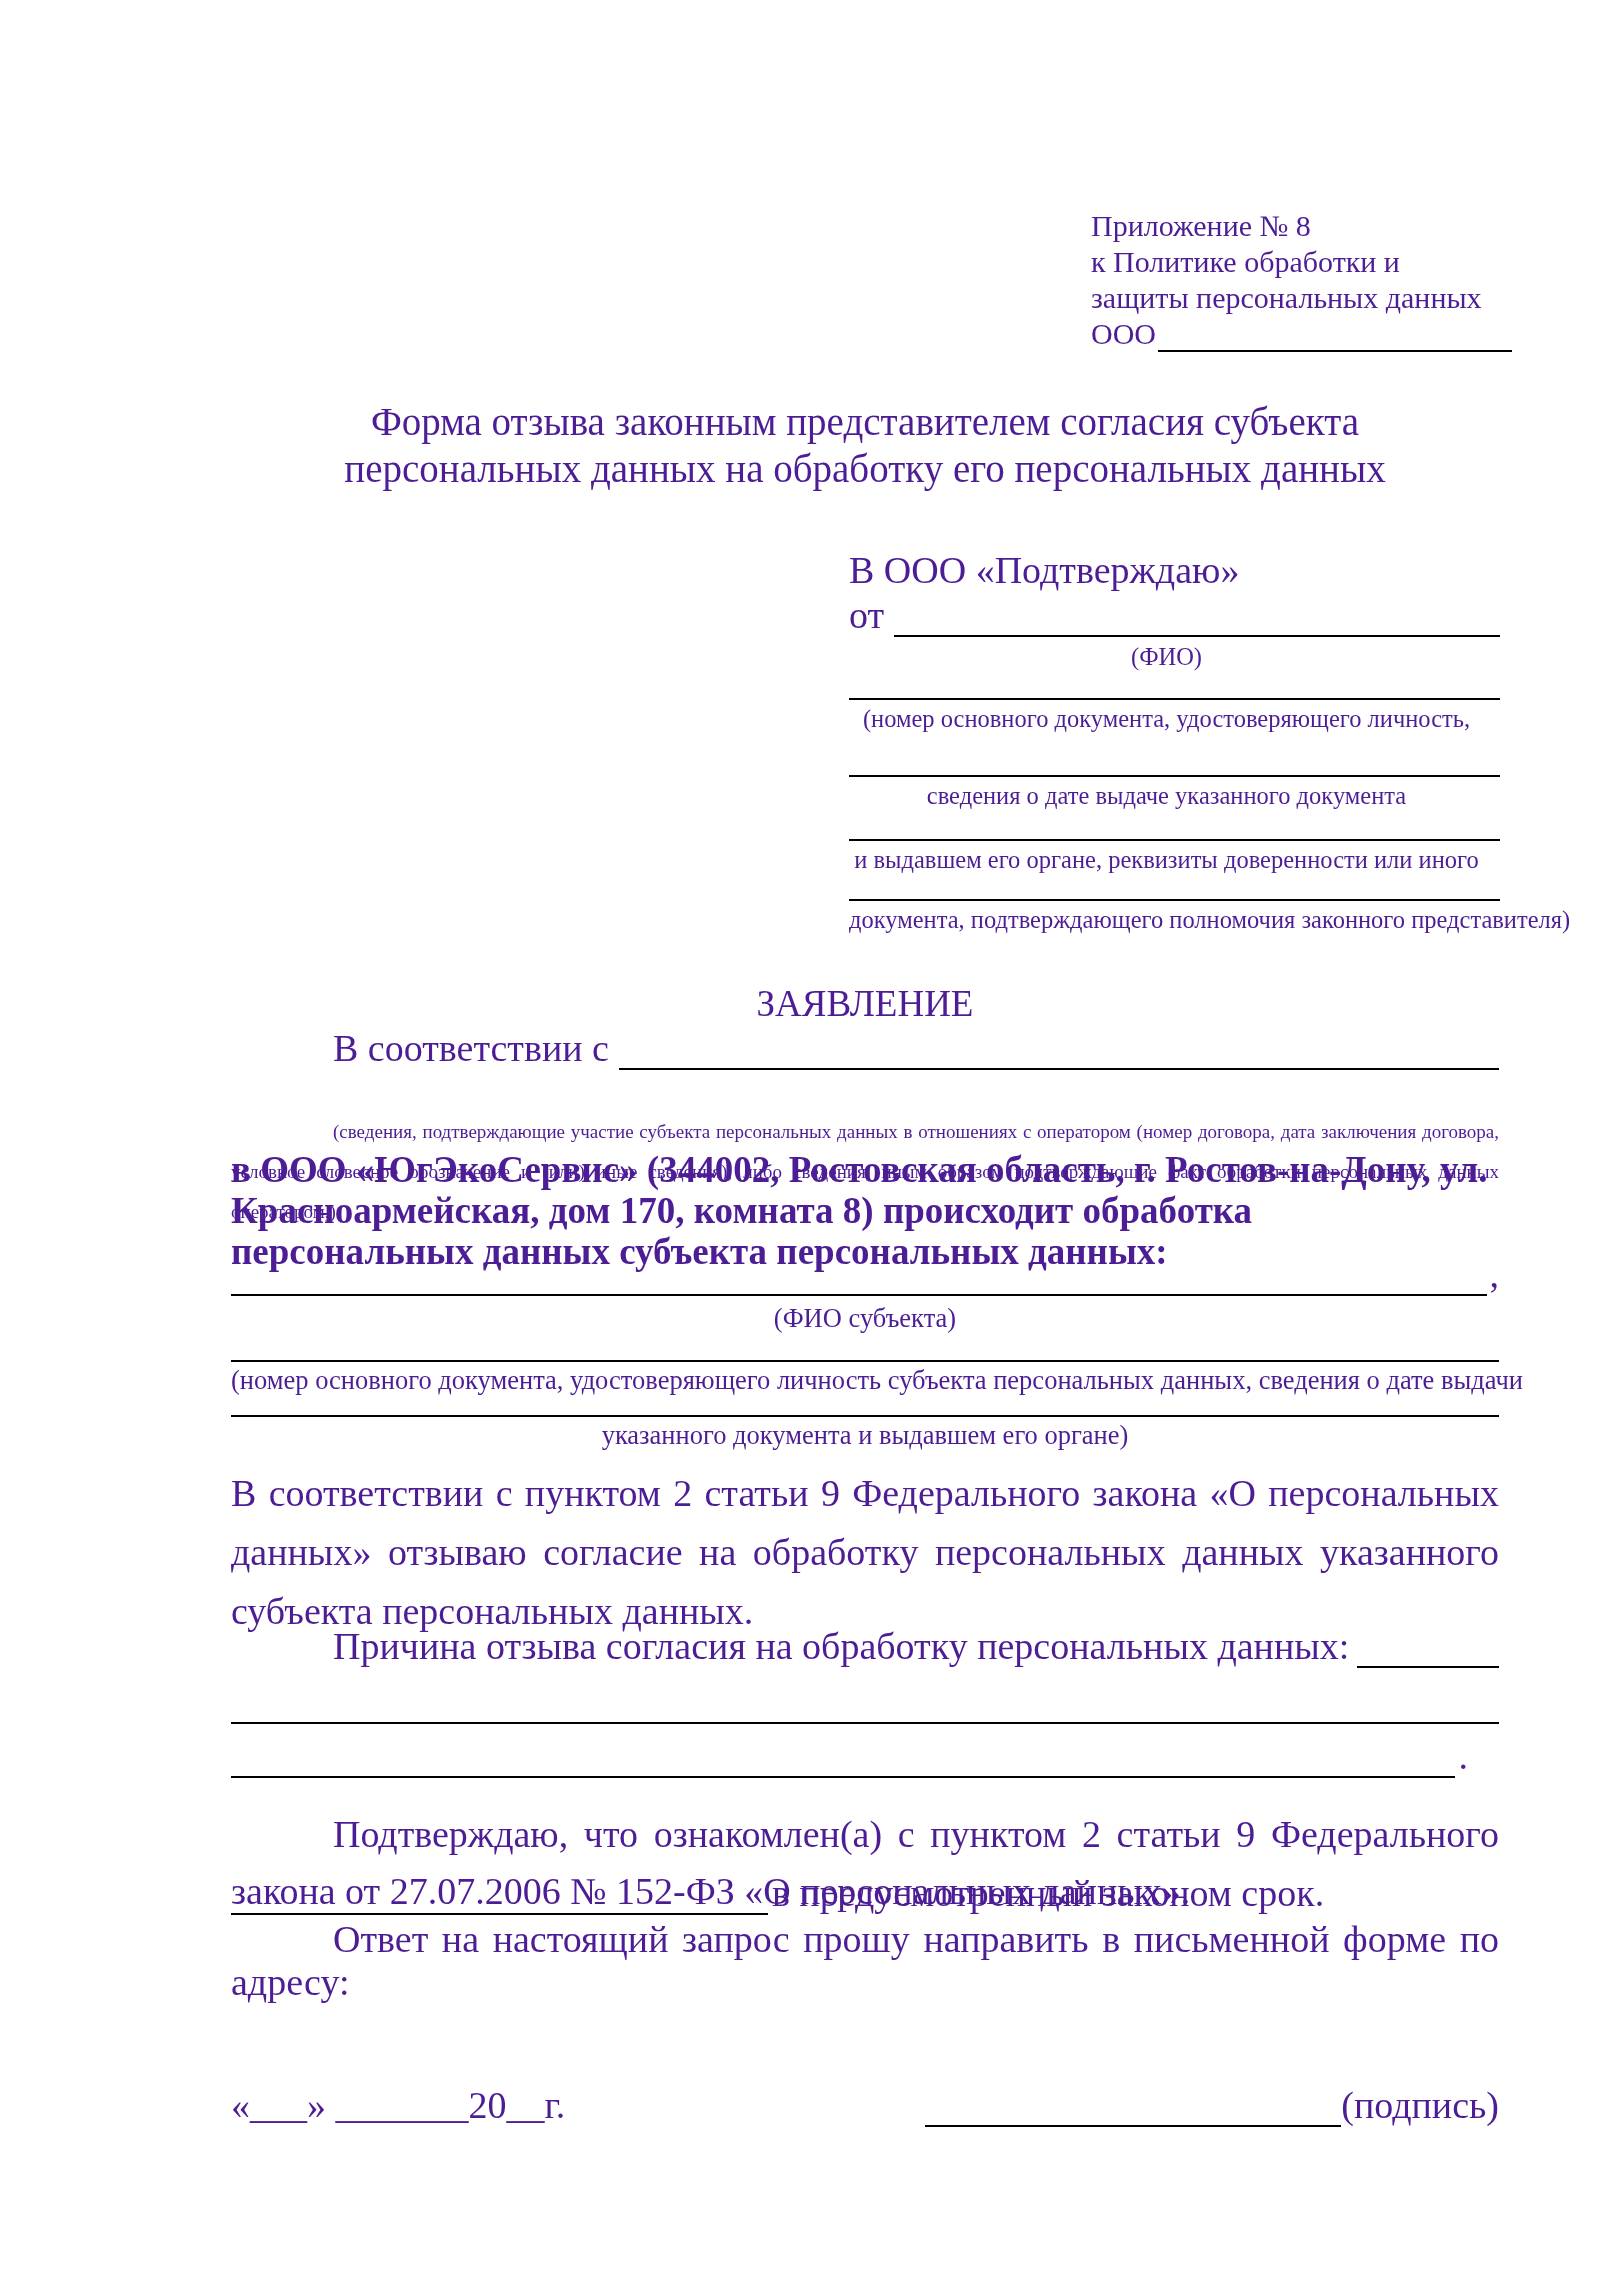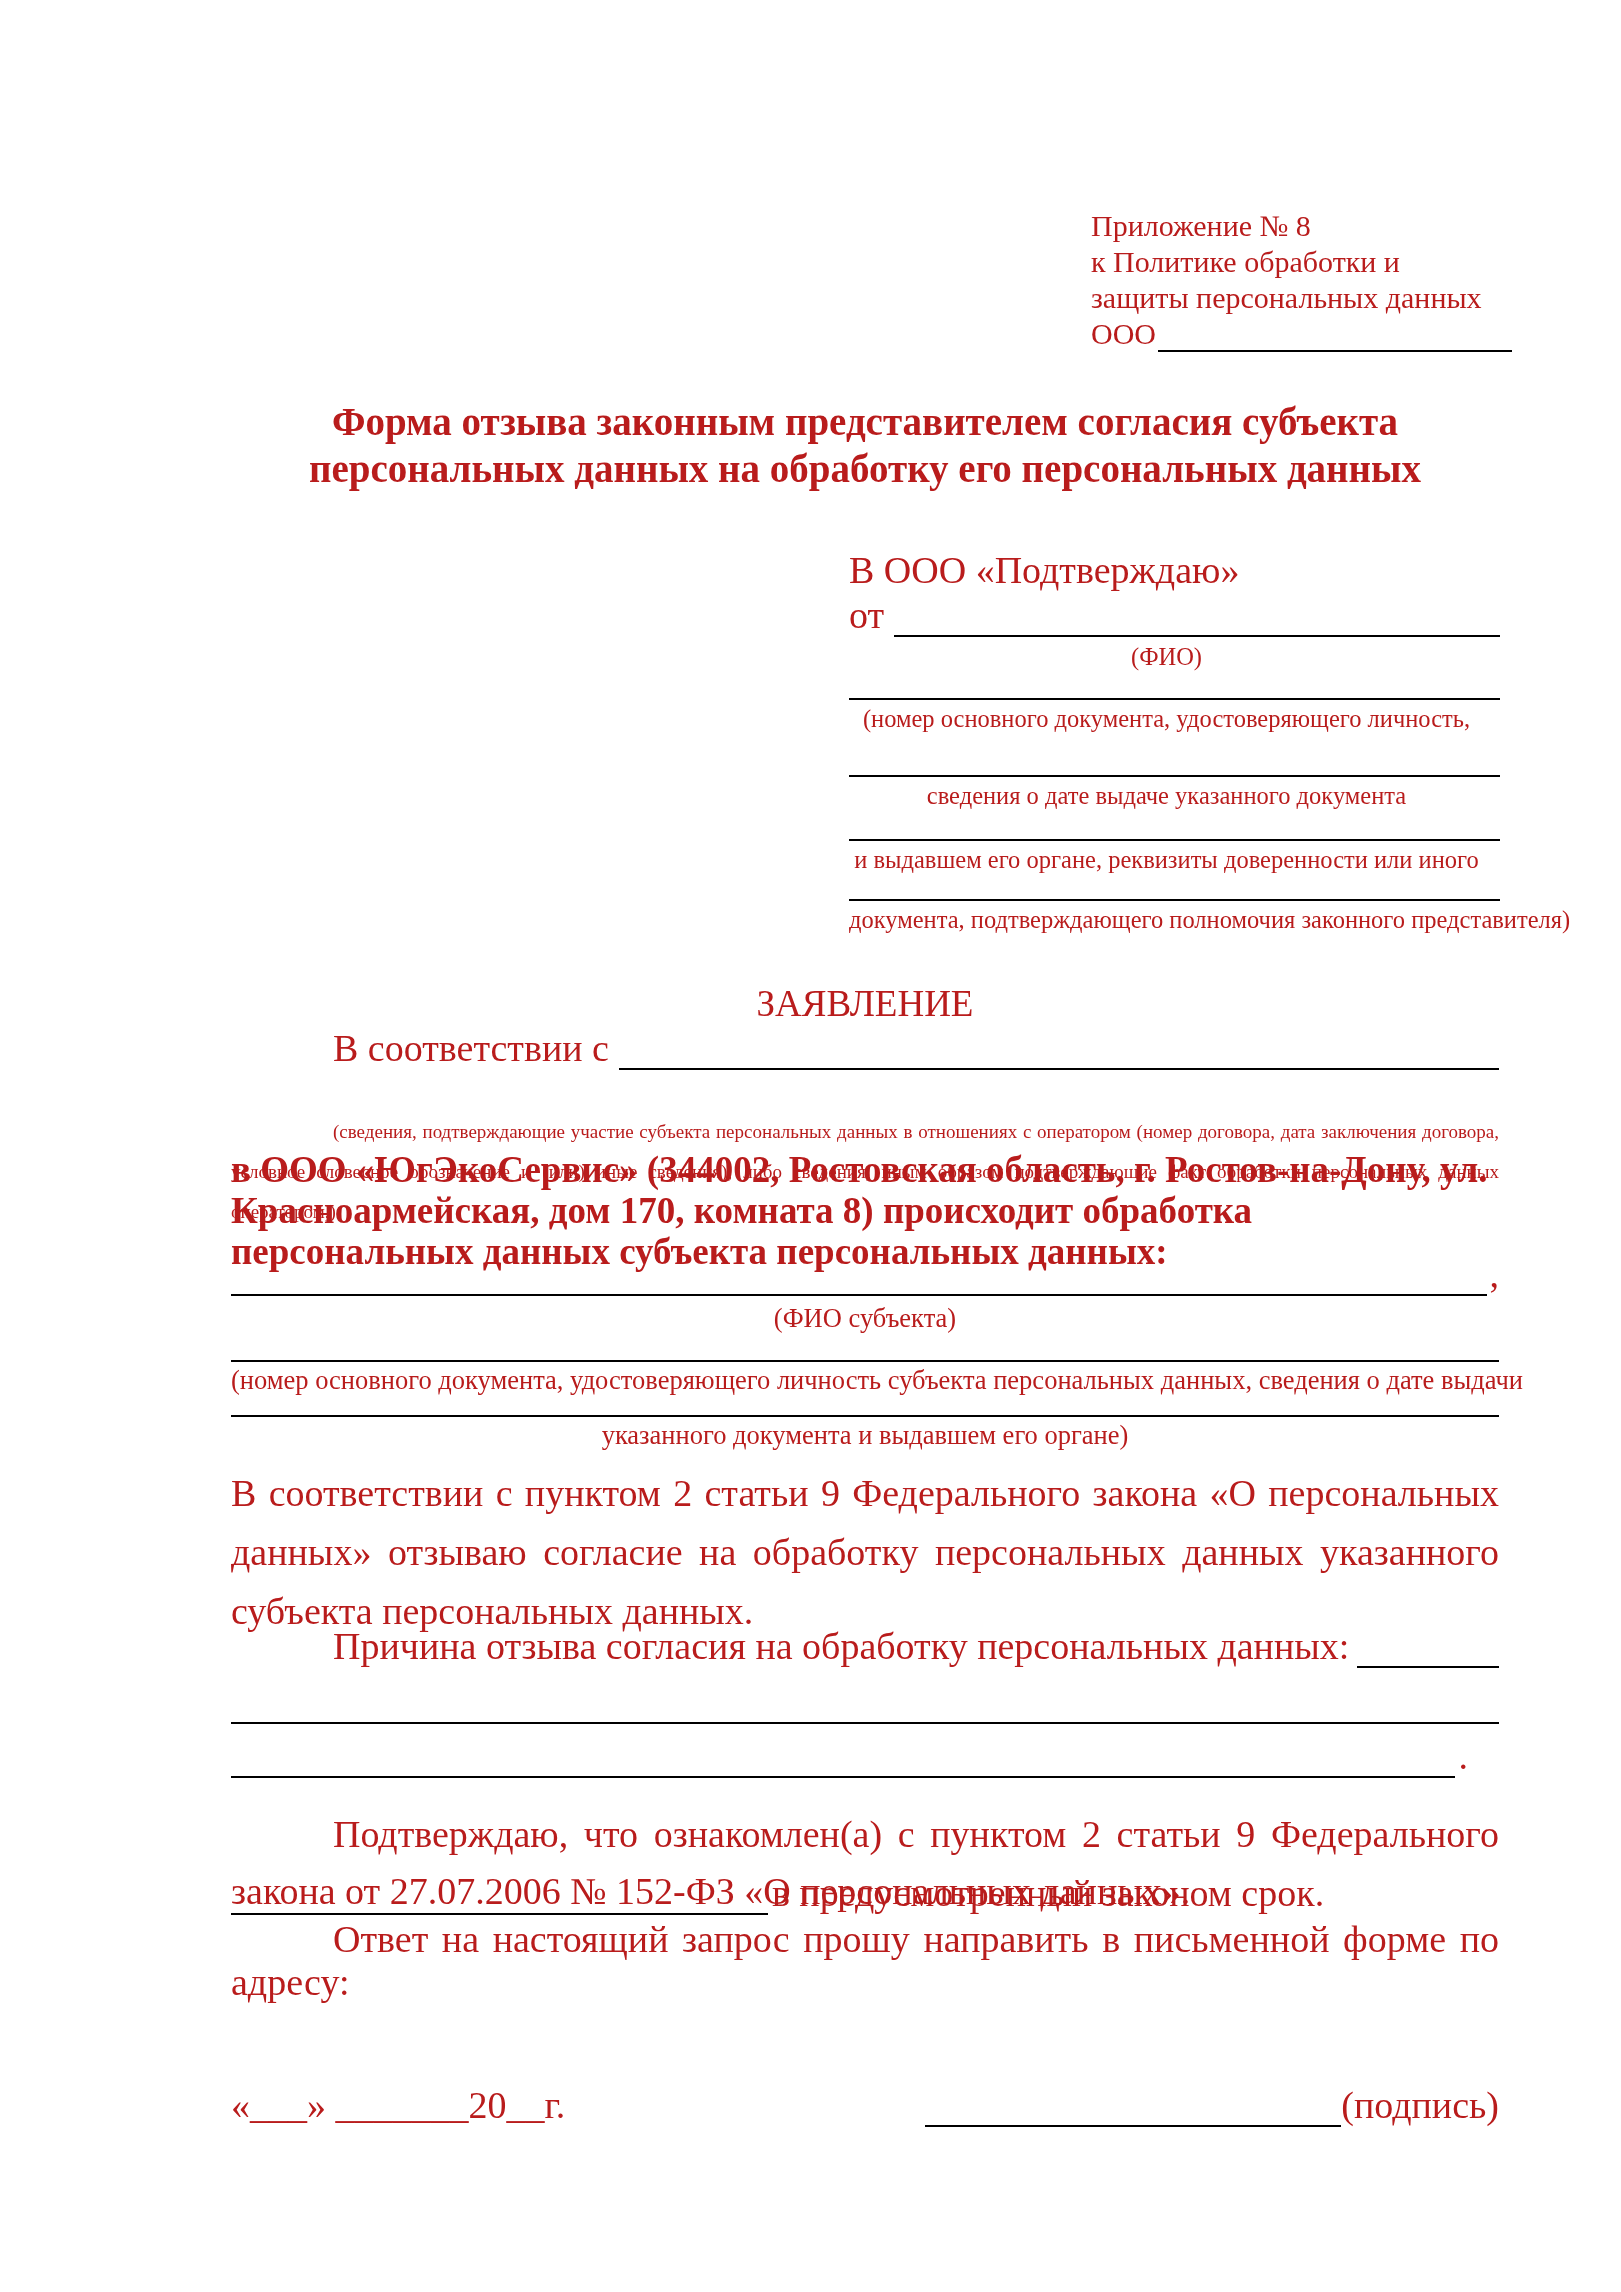--- a/index.html
+++ b/index.html
@@ -1,35 +1,35 @@
 <!DOCTYPE html>
 <html><head>
 <meta charset="utf-8">
 <style>
   html,body{margin:0;padding:0;background:#ffffff;}
   .page{
     position:relative;
     width:1621px;height:2173px;
     background:#ffffff;
-    color:#b91c1c;
+    color:#4c1d95;
     font-family:"Liberation Serif","DejaVu Serif",serif;
     font-size:38px;
     overflow:hidden;
   }
   .abs{position:absolute;}
   .row{display:flex;align-items:flex-end;}
   .blank{flex:1;height:0;border-bottom:2.9px solid #000;}
 
   
   .appendix{left:1091px;top:208px;width:421px;font-size:30px;line-height:36px;}
   .appendix .row{height:36px;text-align:right;}
   .appendix .row .blank{margin-left:2px;}
 
   
-  .title{left:231px;top:398px;width:1268px;text-align:center;font-weight:bold;font-size:39px;line-height:47px;}
+  .title{left:231px;top:398px;width:1268px;text-align:center;font-weight:normal;font-size:39px;line-height:47px;}
   .title-inner{display:inline-block;max-width:1176px;}
 
   
   .addressee{left:849px;top:549px;width:651px;height:392px;}
   .addressee .to{line-height:43px;}
   .from-row{position:absolute;left:0;right:0;top:49px;height:39px;}
   .from-row .blank{margin-left:9.8px;}
   .acap{position:absolute;left:0;right:16px;text-align:center;font-size:24.5px;line-height:29px;white-space:nowrap;}
   .fio-cap{top:93px;}
   .aln{position:absolute;left:0;right:0;height:0;border-bottom:2.9px solid #000;}

